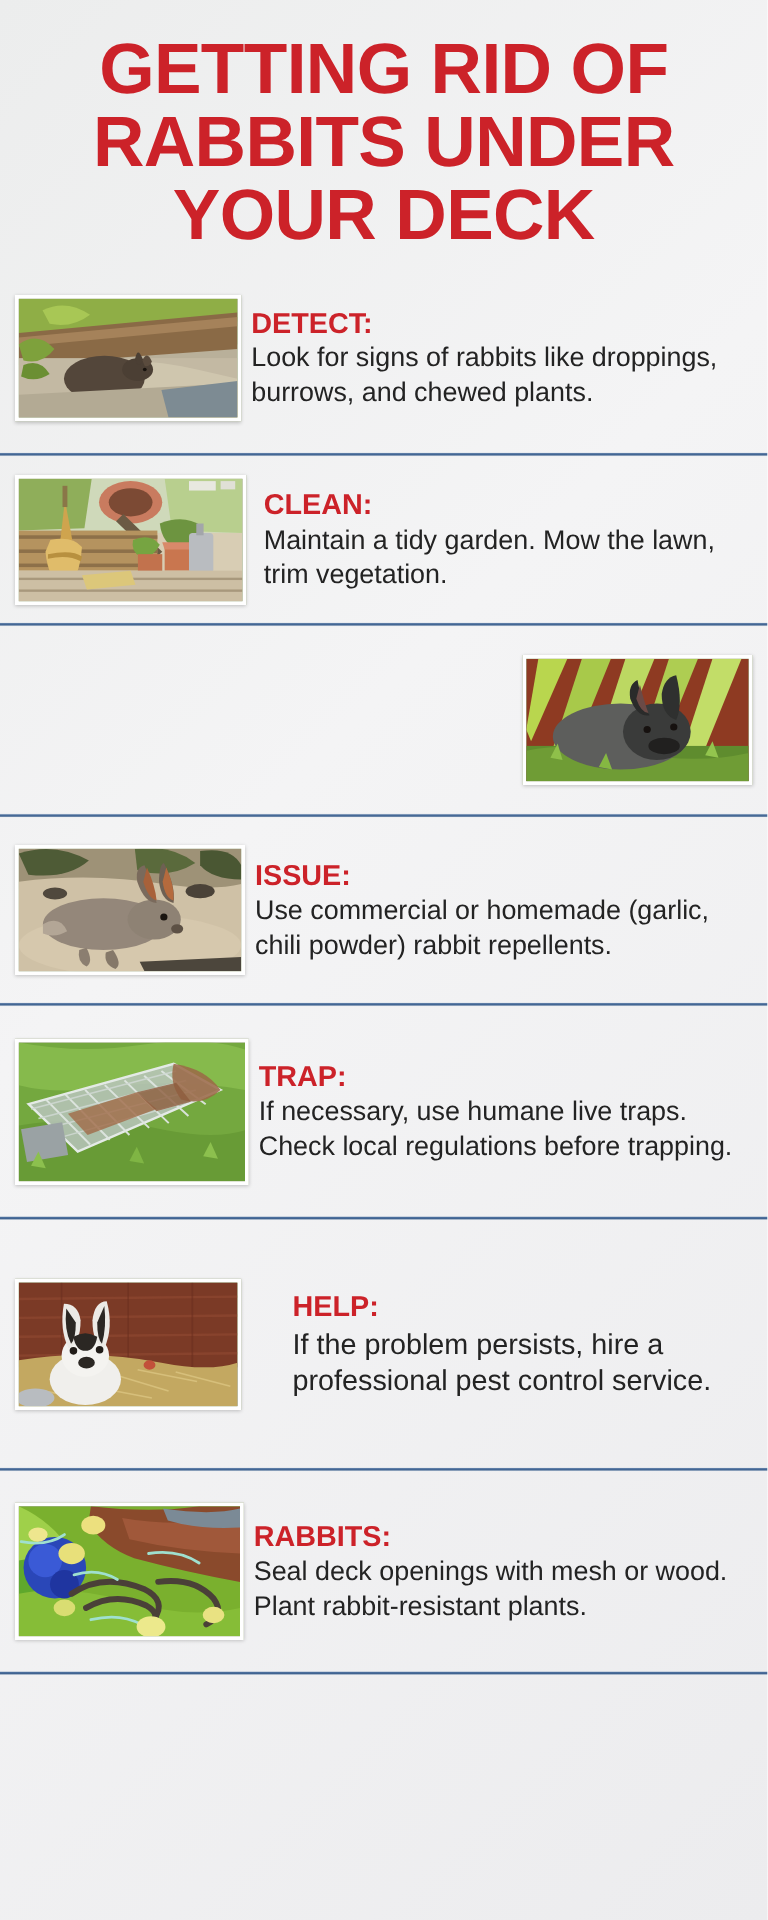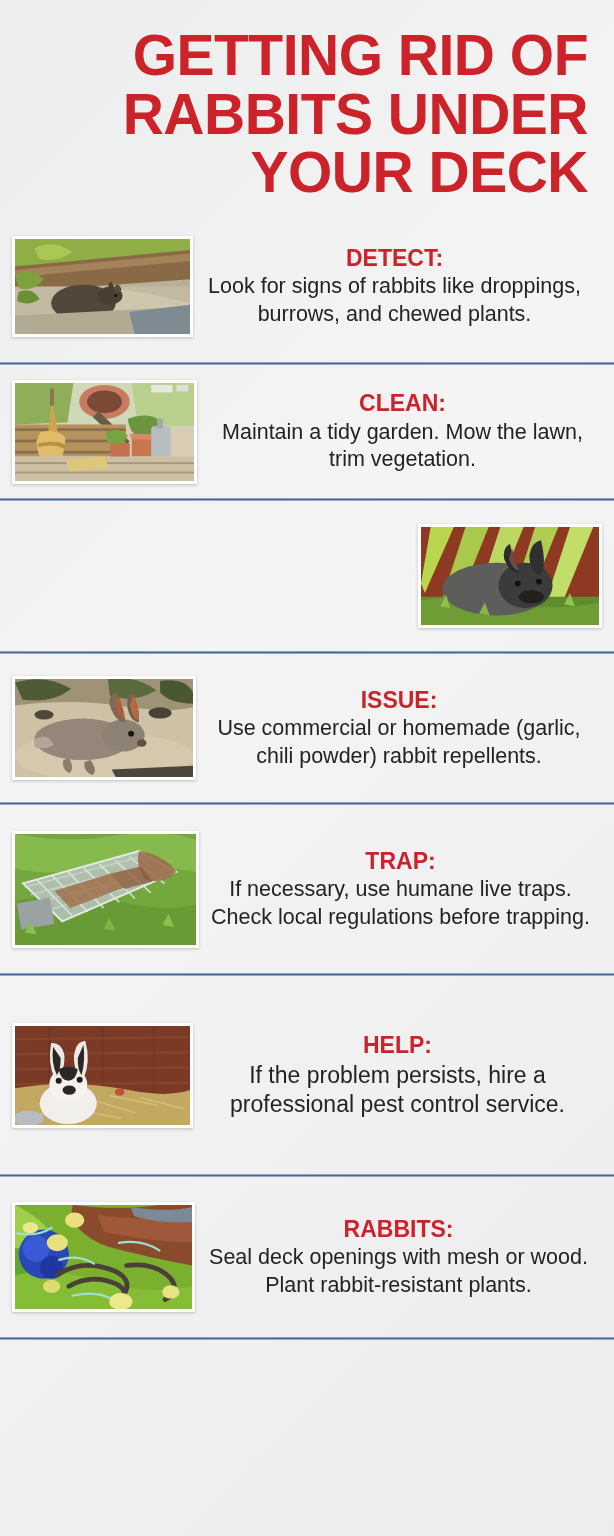--- a/index.html
+++ b/index.html
@@ -31,21 +31,20 @@
     text-align: center;
   }
   .title-block h1 {
     font-family: "Liberation Sans", sans-serif;
     font-weight: bold;
     font-size: 57px;
     line-height: 1.03;
     letter-spacing: -0.5px;
     color: #cc2229;
     text-transform: uppercase;
-    text-align: right;
   }
 
   
   .steps {
     flex: 1 1 auto;
     display: flex;
     flex-direction: column;
   }
 
   .step {
@@ -60,21 +59,20 @@
 
   .step-divider {
     height: 3px;
     width: 100%;
     background: linear-gradient(to bottom, #dfe4ea 0%, #4c6f9d 30%, #3f628f 65%, #e9ecef 100%);
     flex: 0 0 auto;
   }
 
   .step-text {
     flex: 1 1 auto;
-    text-align: center;
     padding: 0 8px;
   }
   .step-title {
     font-size: 23px;
     font-weight: bold;
     color: #cc2229;
     line-height: 1.25;
     margin-bottom: 1px;
   }
   .step-body {
@@ -103,21 +101,21 @@
   .step.repel    .step-photo { width: 184px; height: 104px; }
   .step.trap     .step-photo { width: 187px; height: 117px; }
   .step.help     .step-photo { width: 181px; height: 105px; }
   .step.prevent  .step-photo { width: 183px; height: 110px; }
 
   .step.detect   { min-height: 152px; }
   .step.clean    { min-height: 133px; }
   .step.fence    { min-height: 150px; }
   .step.repel    { min-height: 148px; }
   .step.trap     { min-height: 168px; }
-  .step.help     { min-height: 198px; }
+  .step.help     { min-height: 198px; gap: 33px; }
   .step.prevent  { min-height: 160px; }
 
   .step.help .step-body { font-size: 23px; }
   .step.detect .step-text { padding-right: 14px; }
   .step.clean .step-text  { padding-left: 14px; }
 
   
   .footer {
     flex: 0 0 auto;
     text-align: center;

